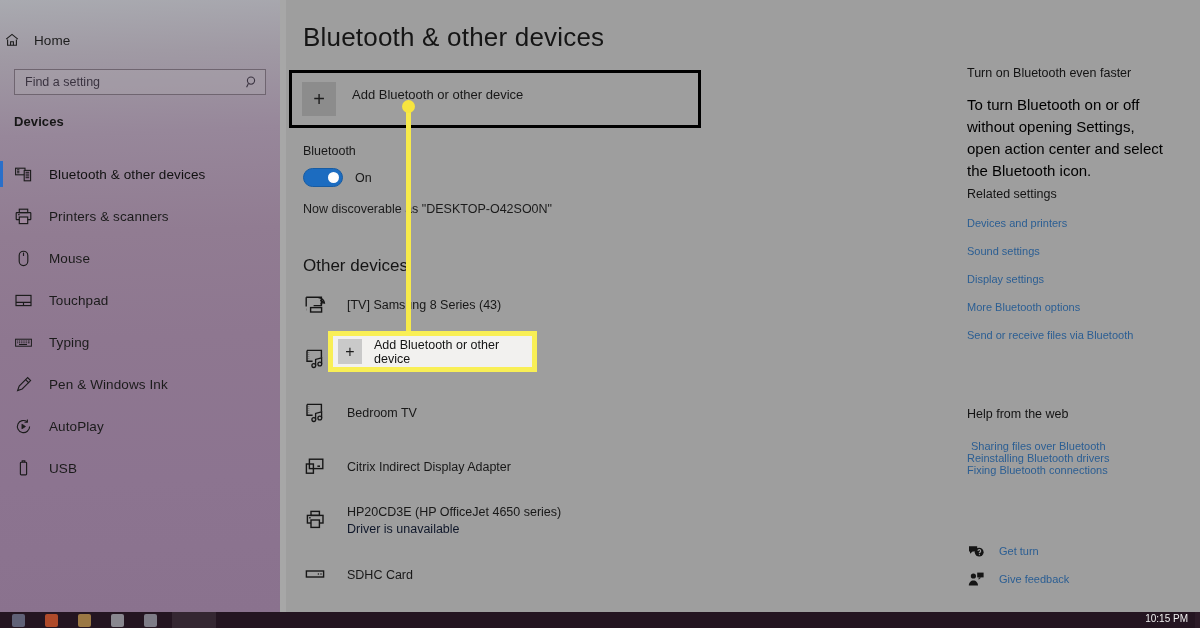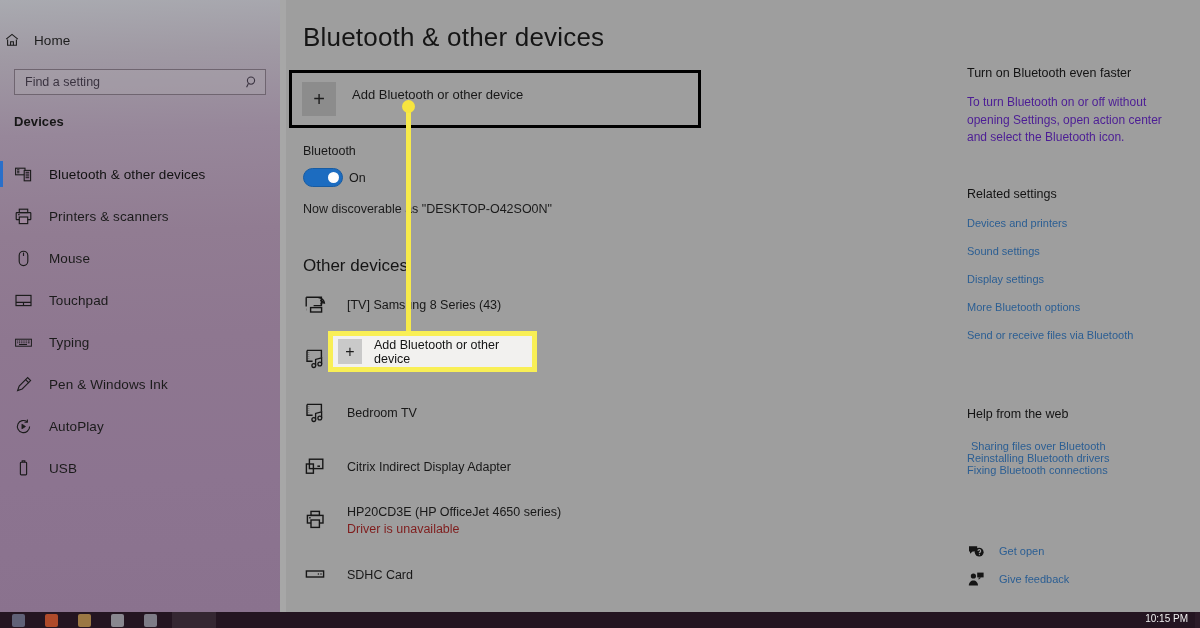--- a/index.html
+++ b/index.html
@@ -84,21 +84,21 @@
     font-size: 20px; color: #1c1c1c; line-height: 1;
   }
   .add-device-label { font-size: 13px; color: #181818; margin-bottom: 10px; }
 
   .bt-heading {
     position: absolute; left: 17px; top: 144px;
     font-size: 12.5px; color: #181818;
   }
   .toggle-row {
     position: absolute; left: 17px; top: 168px;
-    display: flex; align-items: center; gap: 6px;
+    display: flex; align-items: center; gap: 12px;
   }
   .toggle {
     width: 40px; height: 19px; border-radius: 10px;
     background: #1c6cc0; border: 1px solid #175ca3;
     position: relative;
   }
   .toggle .knob {
     position: absolute; right: 3px; top: 3px;
     width: 11px; height: 11px; border-radius: 50%;
     background: #fdfdfd;
@@ -115,28 +115,28 @@
   }
 
   .device-list { position: absolute; left: 17px; top: 286px; width: 400px; }
   .device-row {
     position: relative; height: 38px; margin-bottom: 16px;
     display: flex; align-items: center; gap: 14px;
   }
   .device-row .dev-icon { width: 30px; display: flex; justify-content: center; }
   .device-text { display: flex; flex-direction: column; justify-content: center; }
   .device-name { font-size: 12.5px; color: #181818; line-height: 1.35; }
-  .device-sub { font-size: 12.5px; color: #7f1d1d; line-height: 1.35; }
+  .device-sub { font-size: 12.5px; color: #0f172a; line-height: 1.35; }
 
   
   .rail { position: absolute; left: 681px; top: 0; width: 233px; }
   .rail-h {
     font-size: 12.5px; color: #131313; font-weight: normal;
   }
-  .rail-p { font-size: 12px; color: #4c1d95; line-height: 1.47; }
+  .rail-p { font-size: 15px; color: #000000; line-height: 1.47; }
   .rail-link {
     font-size: 11px; color: #2b5e93; display: block; text-decoration: none;
   }
   .rail-blk-1 { position: absolute; left: 0; top: 66px; width: 205px; }
   .rail-blk-1 .rail-p { margin-top: 14px; }
   .rail-blk-2 { position: absolute; left: 0; top: 187px; }
   .rail-blk-2 .rail-link { margin-top: 16px; }
   .rail-blk-3 { position: absolute; left: 0; top: 407px; }
   .rail-blk-3 .rail-link { margin-top: 0; }
   .rail-blk-3 .rail-link:first-of-type { margin-top: 19px; text-align: center; }
@@ -457,21 +457,21 @@
       <div class="rail-blk-4">
         <div class="support-row">
           <span class="icon">
             <svg width="18" height="17" viewBox="0 0 18 17" fill="none" stroke="#151515" stroke-width="1.2">
               <path d="M2 3.2h8.2v5.4H5.6L3 10.8V8.6H2z" fill="#151515" stroke="none"></path>
               <circle cx="12.2" cy="9.2" r="4.4" fill="#151515" stroke="none"></circle>
               <path d="M10.9 7.8a1.4 1.4 0 1 1 1.5 1.6v.9" stroke="#9e9e9e" stroke-width="1.1" fill="none"></path>
               <circle cx="12.4" cy="11.6" r="0.6" fill="#9e9e9e" stroke="none"></circle>
             </svg>
           </span>
-          <a class="rail-link" href="#">Get open</a>
+          <a class="rail-link" href="#">Get turn</a>
         </div>
         <div class="support-row">
           <span class="icon">
             <svg width="18" height="17" viewBox="0 0 18 17" fill="none">
               <circle cx="6.4" cy="5" r="2.6" fill="#151515"></circle>
               <path d="M1.8 14.4c0-2.9 2.1-5 4.6-5s4.6 2.1 4.6 5z" fill="#151515"></path>
               <rect x="10.2" y="1.6" width="6.4" height="4.8" fill="#151515"></rect>
               <path d="M11.6 6.4v2.4l2.6-2.4z" fill="#151515"></path>
             </svg>
           </span>

